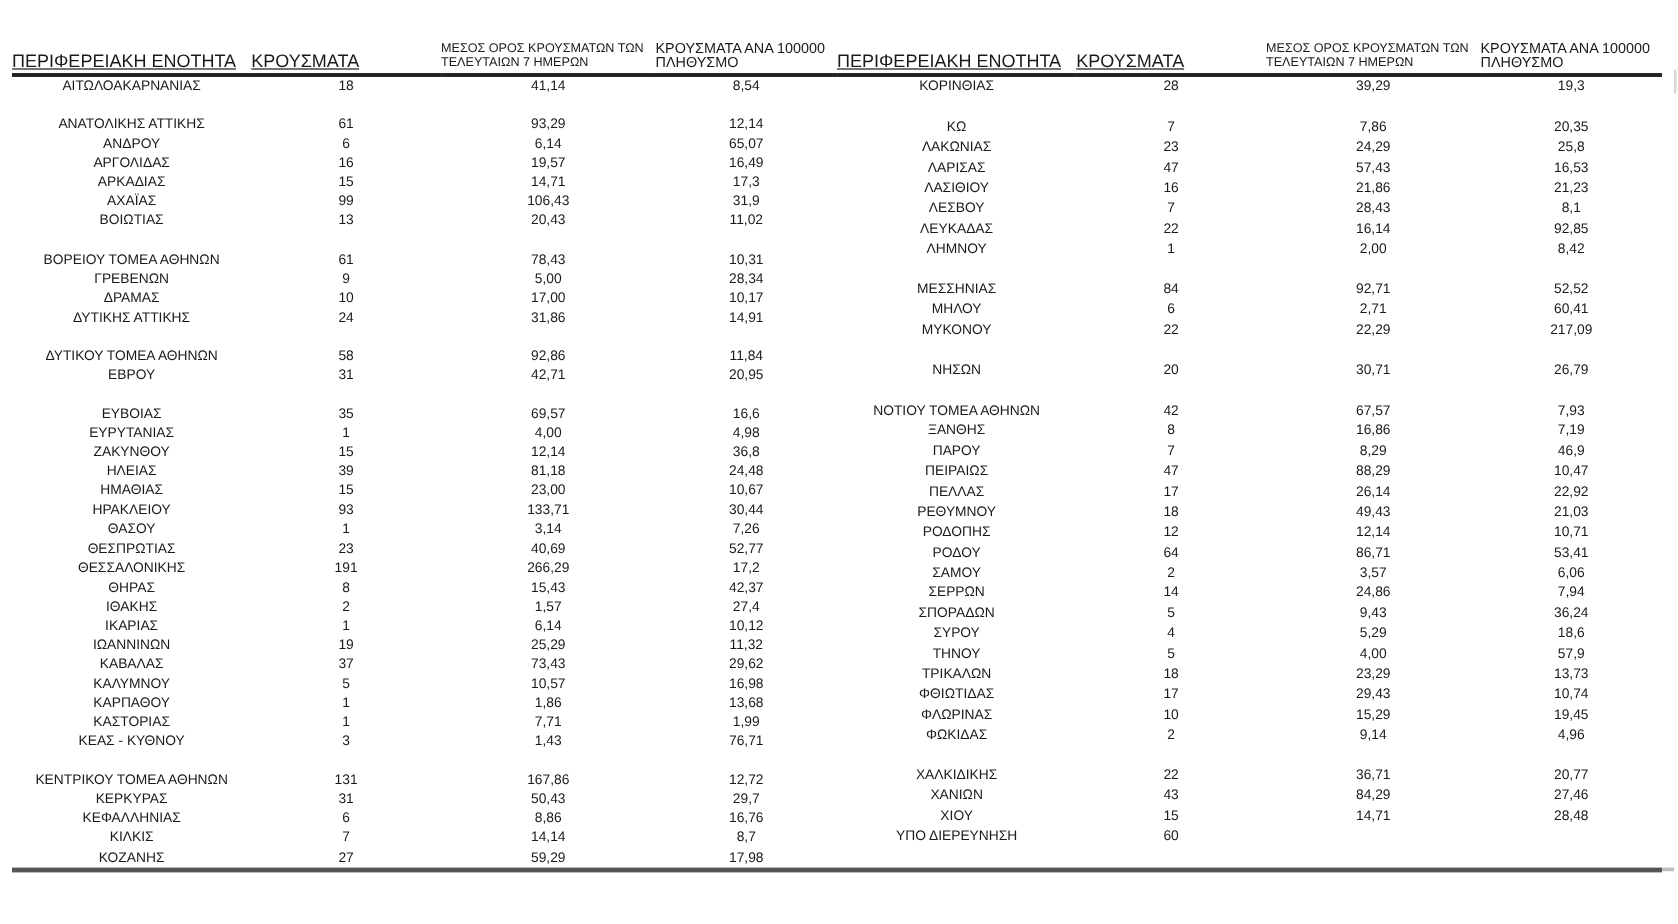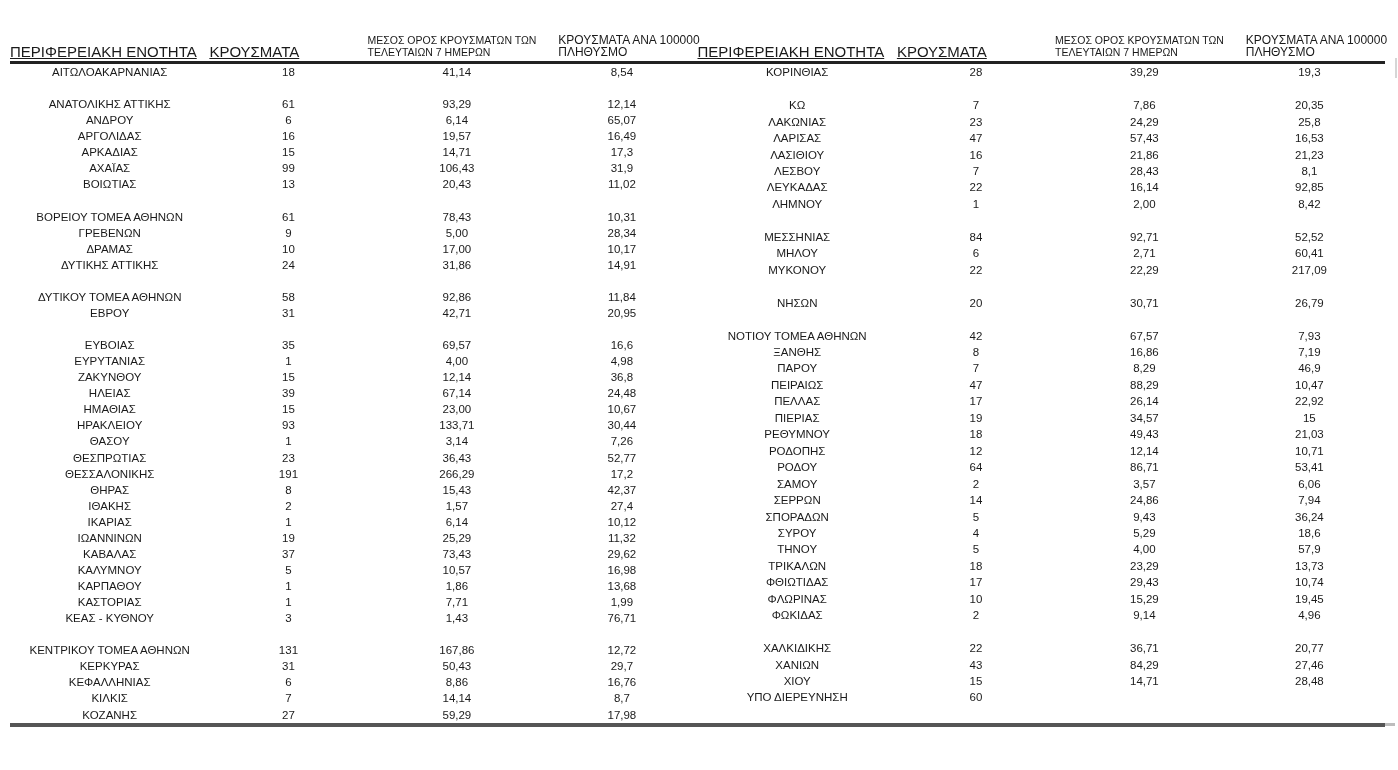--- a/index.html
+++ b/index.html
@@ -12,21 +12,21 @@
   .tables{display:flex;width:100%;}
   table{border-collapse:collapse;table-layout:fixed;width:50%;}
   col.c-name{width:29%;} col.c-cases{width:23%;} col.c-avg{width:26%;} col.c-per{width:22%;}
   th{
     vertical-align:bottom;font-weight:normal;text-align:left;
     padding:0 0 3px 0;height:56px;border-bottom:3px solid #222222;
   }
   th div{line-height:12px;white-space:nowrap;}
   th.h0 div,th.h1 div{font-size:15px;text-decoration:underline;}
   th.h2 div{font-size:10.5px;}
-  th.h3 div{font-size:12px;margin-left:12px;}
+  th.h3 div{font-size:12px;}
   td{
     height:16.07px;line-height:16px;font-size:11.5px;
     text-align:center;padding:0;white-space:nowrap;overflow:hidden;
   }
   .bottom-rule{height:4px;background:#555555;position:relative;}
   .bottom-rule .stub{
     position:absolute;right:-10px;top:0;width:10px;height:3px;background:#bdbdbd;
   }
   .edge-tick{
     position:absolute;right:1px;top:58px;width:2px;height:20px;background:#d6d6d6;
@@ -180,21 +180,21 @@
           </tr>
           <tr>
             <td>ΖΑΚΥΝΘΟΥ</td>
             <td>15</td>
             <td>12,14</td>
             <td>36,8</td>
           </tr>
           <tr>
             <td>ΗΛΕΙΑΣ</td>
             <td>39</td>
-            <td>67,14</td>
+            <td>81,18</td>
             <td>24,48</td>
           </tr>
           <tr>
             <td>ΗΜΑΘΙΑΣ</td>
             <td>15</td>
             <td>23,00</td>
             <td>10,67</td>
           </tr>
           <tr>
             <td>ΗΡΑΚΛΕΙΟΥ</td>
@@ -204,21 +204,21 @@
           </tr>
           <tr>
             <td>ΘΑΣΟΥ</td>
             <td>1</td>
             <td>3,14</td>
             <td>7,26</td>
           </tr>
           <tr>
             <td>ΘΕΣΠΡΩΤΙΑΣ</td>
             <td>23</td>
-            <td>36,43</td>
+            <td>40,69</td>
             <td>52,77</td>
           </tr>
           <tr>
             <td>ΘΕΣΣΑΛΟΝΙΚΗΣ</td>
             <td>191</td>
             <td>266,29</td>
             <td>17,2</td>
           </tr>
           <tr>
             <td>ΘΗΡΑΣ</td>
@@ -459,26 +459,20 @@
             <td>88,29</td>
             <td>10,47</td>
           </tr>
           <tr>
             <td>ΠΕΛΛΑΣ</td>
             <td>17</td>
             <td>26,14</td>
             <td>22,92</td>
           </tr>
           <tr>
-            <td>ΠΙΕΡΙΑΣ</td>
-            <td>19</td>
-            <td>34,57</td>
-            <td>15</td>
-          </tr>
-          <tr>
             <td>ΡΕΘΥΜΝΟΥ</td>
             <td>18</td>
             <td>49,43</td>
             <td>21,03</td>
           </tr>
           <tr>
             <td>ΡΟΔΟΠΗΣ</td>
             <td>12</td>
             <td>12,14</td>
             <td>10,71</td>

